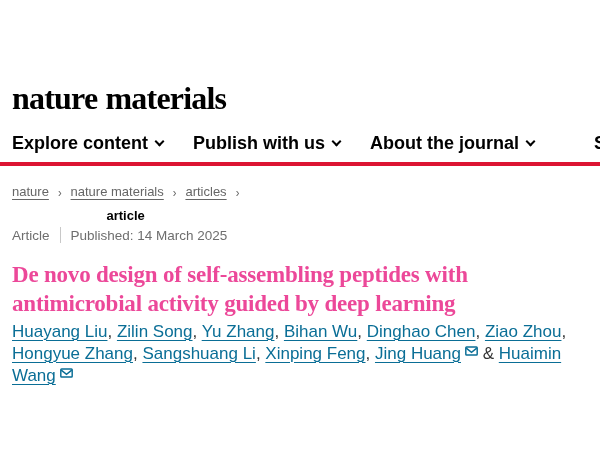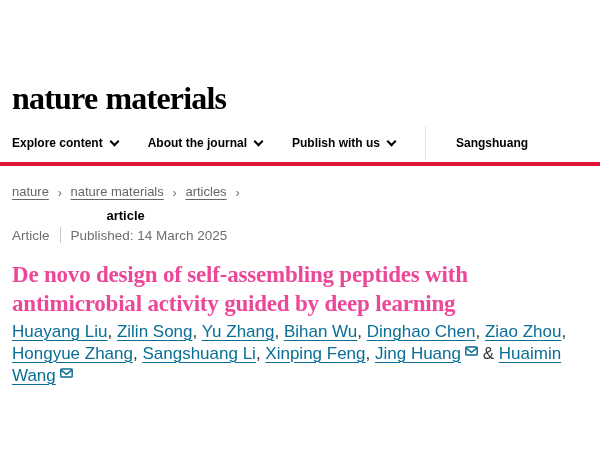--- a/index.html
+++ b/index.html
@@ -14,21 +14,21 @@
   
   .logo {
     position: absolute; left: 12px; top: 80px;
     font-family: "Liberation Serif", serif;
     font-weight: 700; font-size: 32px; letter-spacing: -0.8px;
     color: #000; cursor: pointer; word-spacing: 1px;
   }
   .nav {
     position: absolute; left: 12px; top: 127px; right: 0; height: 32px;
     display: flex; align-items: center; gap: 30px;
-    font-size: 12px; font-weight: 700; color: #010101;
+    font-size: 18px; font-weight: 700; color: #010101;
   }
   .nav-item { display: flex; align-items: center; gap: 8px; cursor: pointer; white-space: nowrap; }
   .chev {
     width: 7px; height: 7px;
     border-right: 2px solid #010101; border-bottom: 2px solid #010101;
     transform: rotate(45deg); margin-top: -3px;
   }
   .nav-divider { width: 1px; height: 34px; background: #e3e3e3; margin: 0 0; }
   .rule { position: absolute; left: 0; top: 162px; width: 600px; height: 4px; background: var(--rule); }
 
@@ -77,25 +77,25 @@
 
   <div class="logo">nature materials</div>
 
   <nav class="nav">
     <span style="display:flex;align-items:center;gap:30px;">
         <span class="nav-item">
           <span>Explore content</span>
           <span class="chev"></span>
         </span>
         <span class="nav-item">
-          <span>About the journal</span>
+          <span>Publish with us</span>
           <span class="chev"></span>
         </span>
         <span class="nav-item">
-          <span>Publish with us</span>
+          <span>About the journal</span>
           <span class="chev"></span>
         </span>
       </span>
     <span class="nav-divider"></span>
     <span class="nav-item">Sangshuang</span>
   </nav>
 
   <div class="rule"></div>
 
   <div class="breadcrumb">

